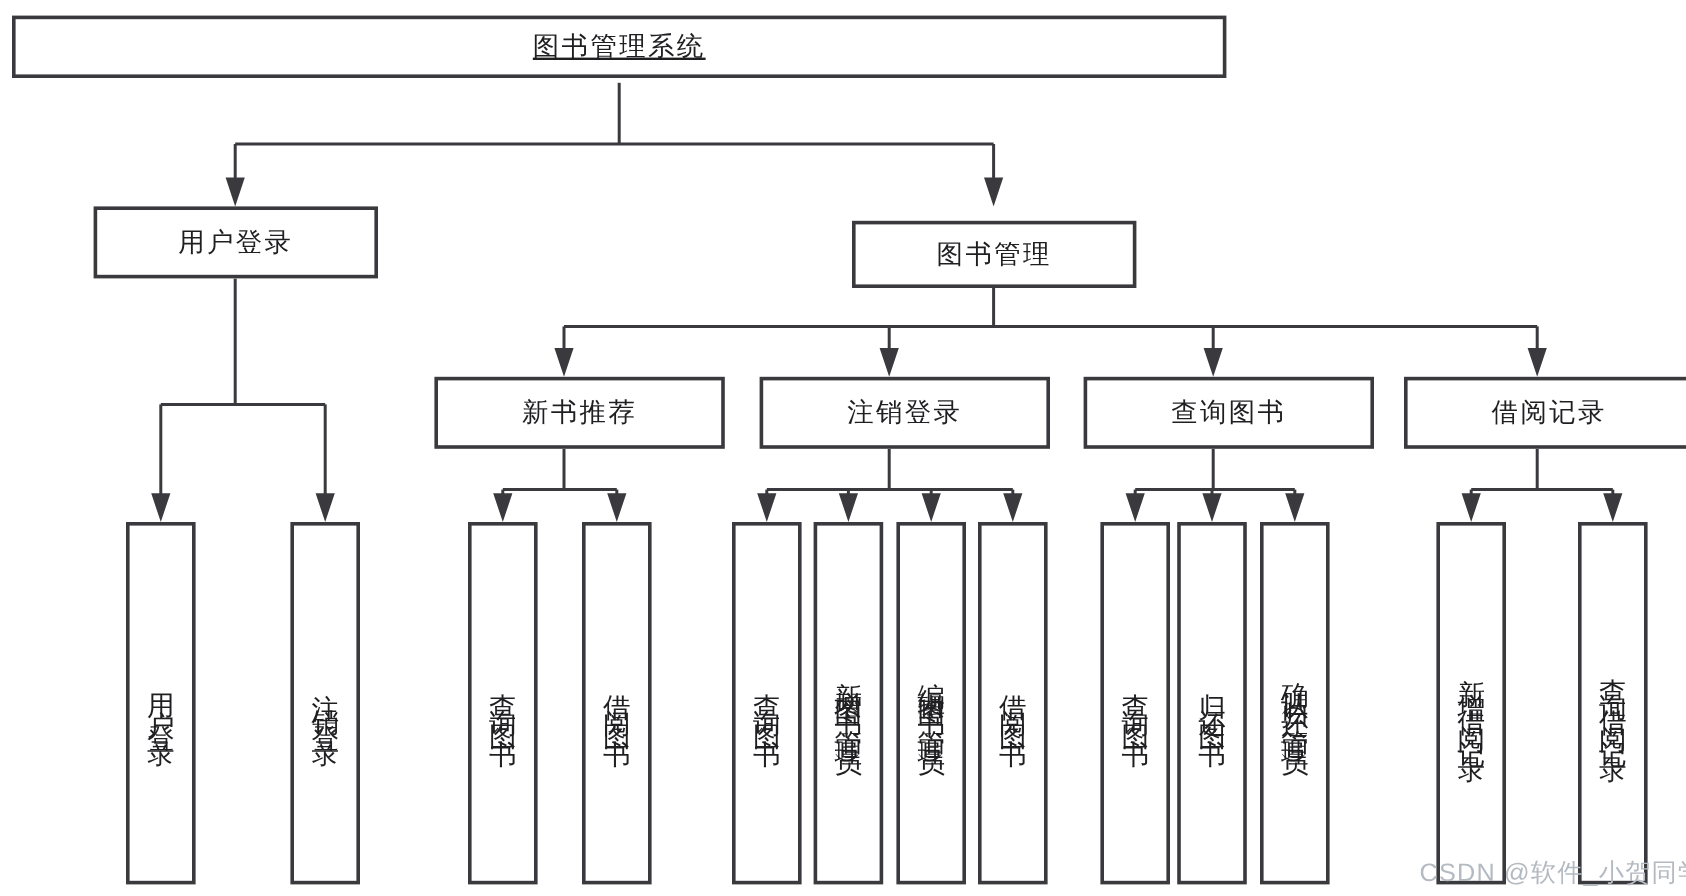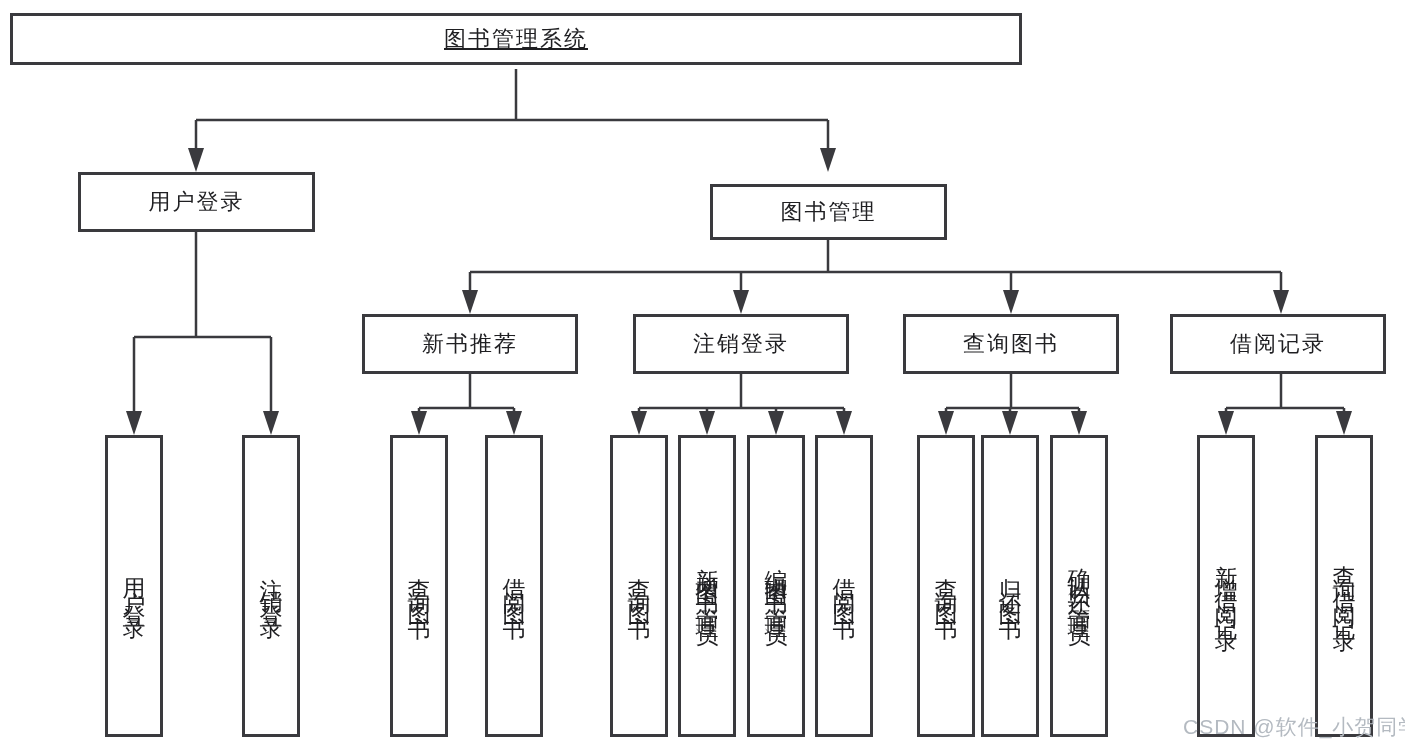--- a/index.html
+++ b/index.html
@@ -47,21 +47,21 @@
     line-height: 1;
     letter-spacing: 13px;
     color: var(--text);
     white-space: nowrap;
   }
   .vlabel.tight { letter-spacing: 8px; }
   
   .n-root { left: 10px;  top: 13px;  width: 1012px; height: 52px; text-decoration: underline; }
   .n-l2a  { left: 78px;  top: 172px; width: 237px;  height: 60px; }
   .n-l2b  { left: 710px; top: 172px; width: 237px;  height: 56px; margin-top: 12px; }
-  .n-l3   { top: 314px;  width: 216px; height: 60px; }
+  .n-l3   { top: 314px;  width: 242px; height: 60px; }
   .n-l3a  { left: 362px; }
   .n-l3b  { left: 633px; }
   .n-l3c  { left: 903px; }
   .n-l3d  { left: 1130px; margin-left: 40px; }
   .leaf   { top: 435px;  width: 58px; height: 302px; }
   .lf0  { left: 105px; }
   .lf1  { left: 242px; }
   .lf2  { left: 390px; }
   .lf3  { left: 485px; }
   .lf4  { left: 610px; }

